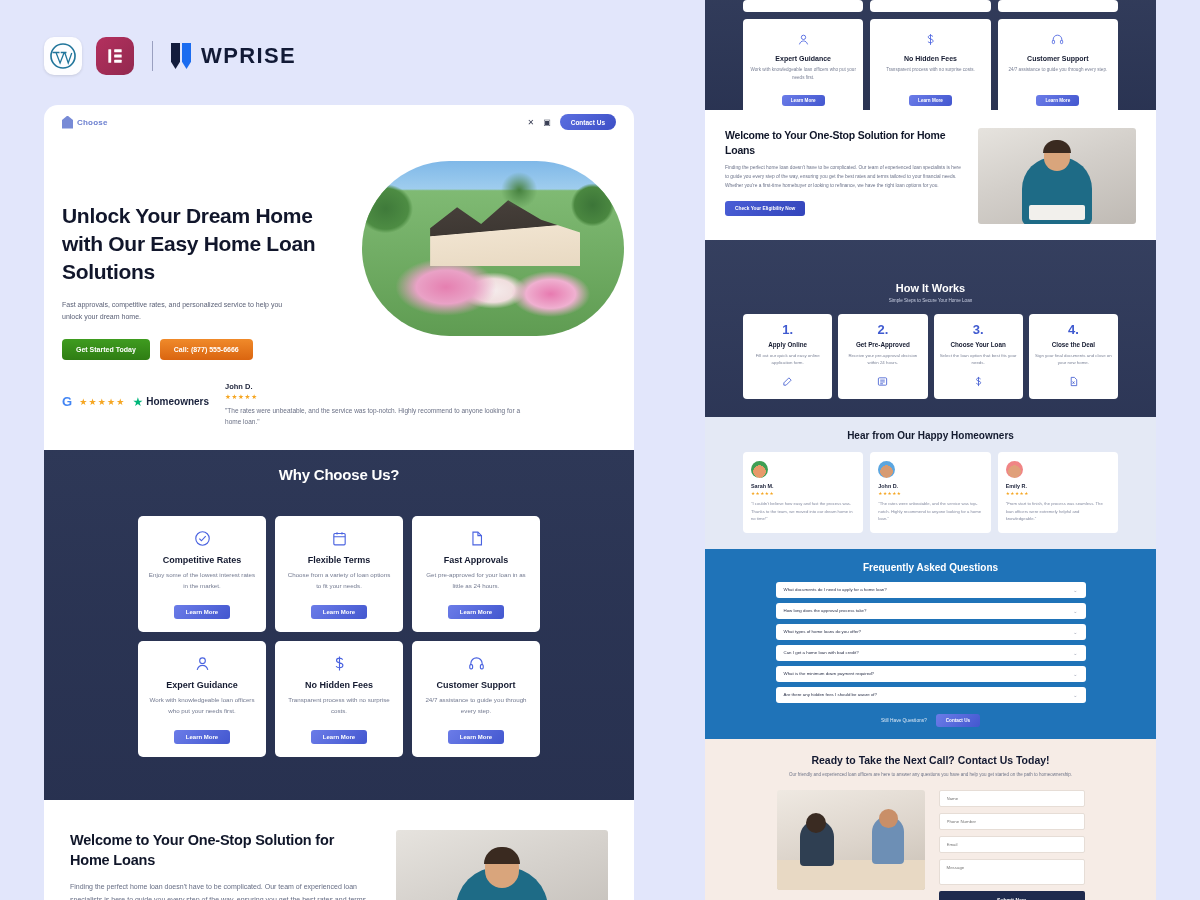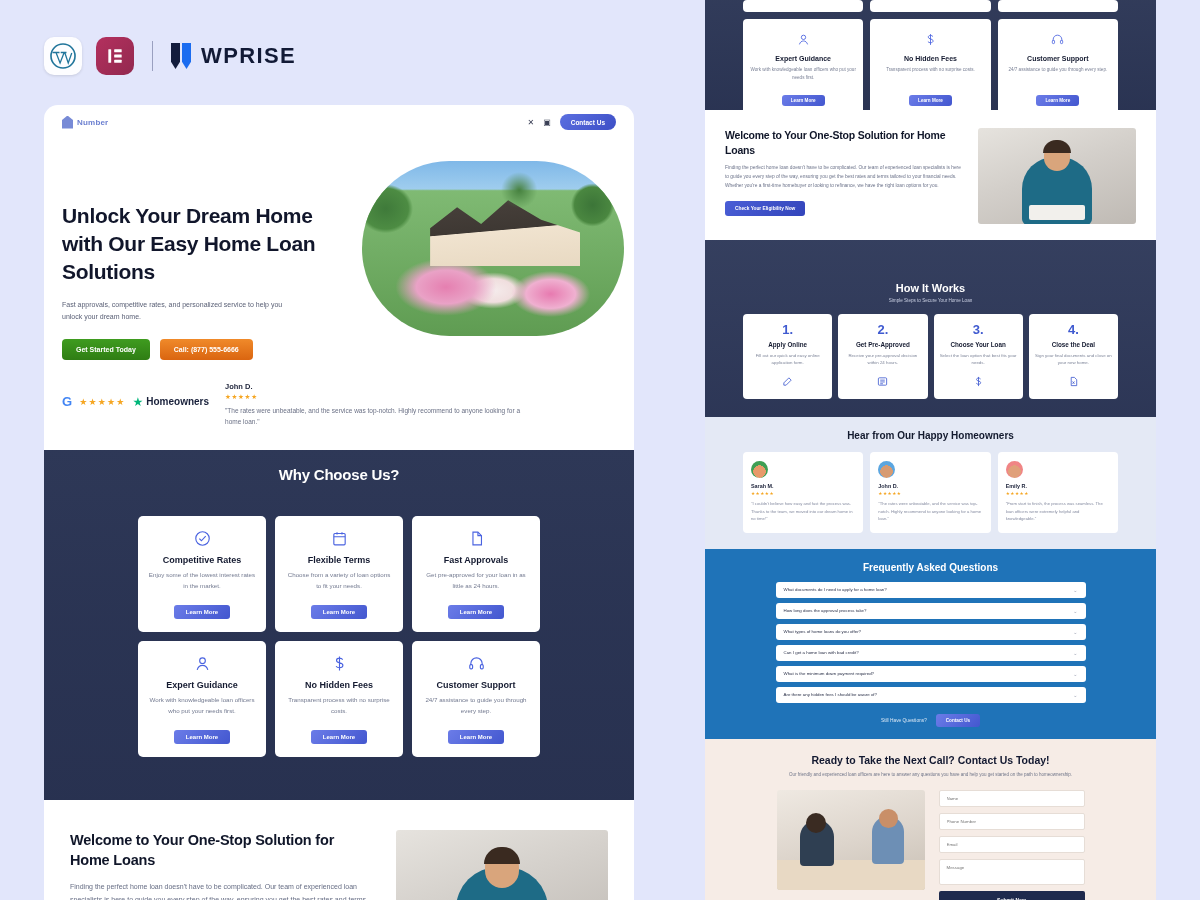--- a/index.html
+++ b/index.html
@@ -246,21 +246,21 @@
     </span>
     <span class="wprise-text">WPRISE</span>
   </div>
 </div>
 
 <div class="panel-left">
 
   <div class="l-nav">
     <div class="l-logo">
       <span class="l-logo-ic"></span>
-      <span class="l-logo-tx">Number</span>
+      <span class="l-logo-tx">Choose</span>
     </div>
     <div class="l-navr">
       <span class="sic">✕</span>
       <span class="sic">▣</span>
       <button class="btn-contact">Contact Us</button>
     </div>
   </div>
 
   <div class="l-hero">
     <div class="hero-img"></div>

